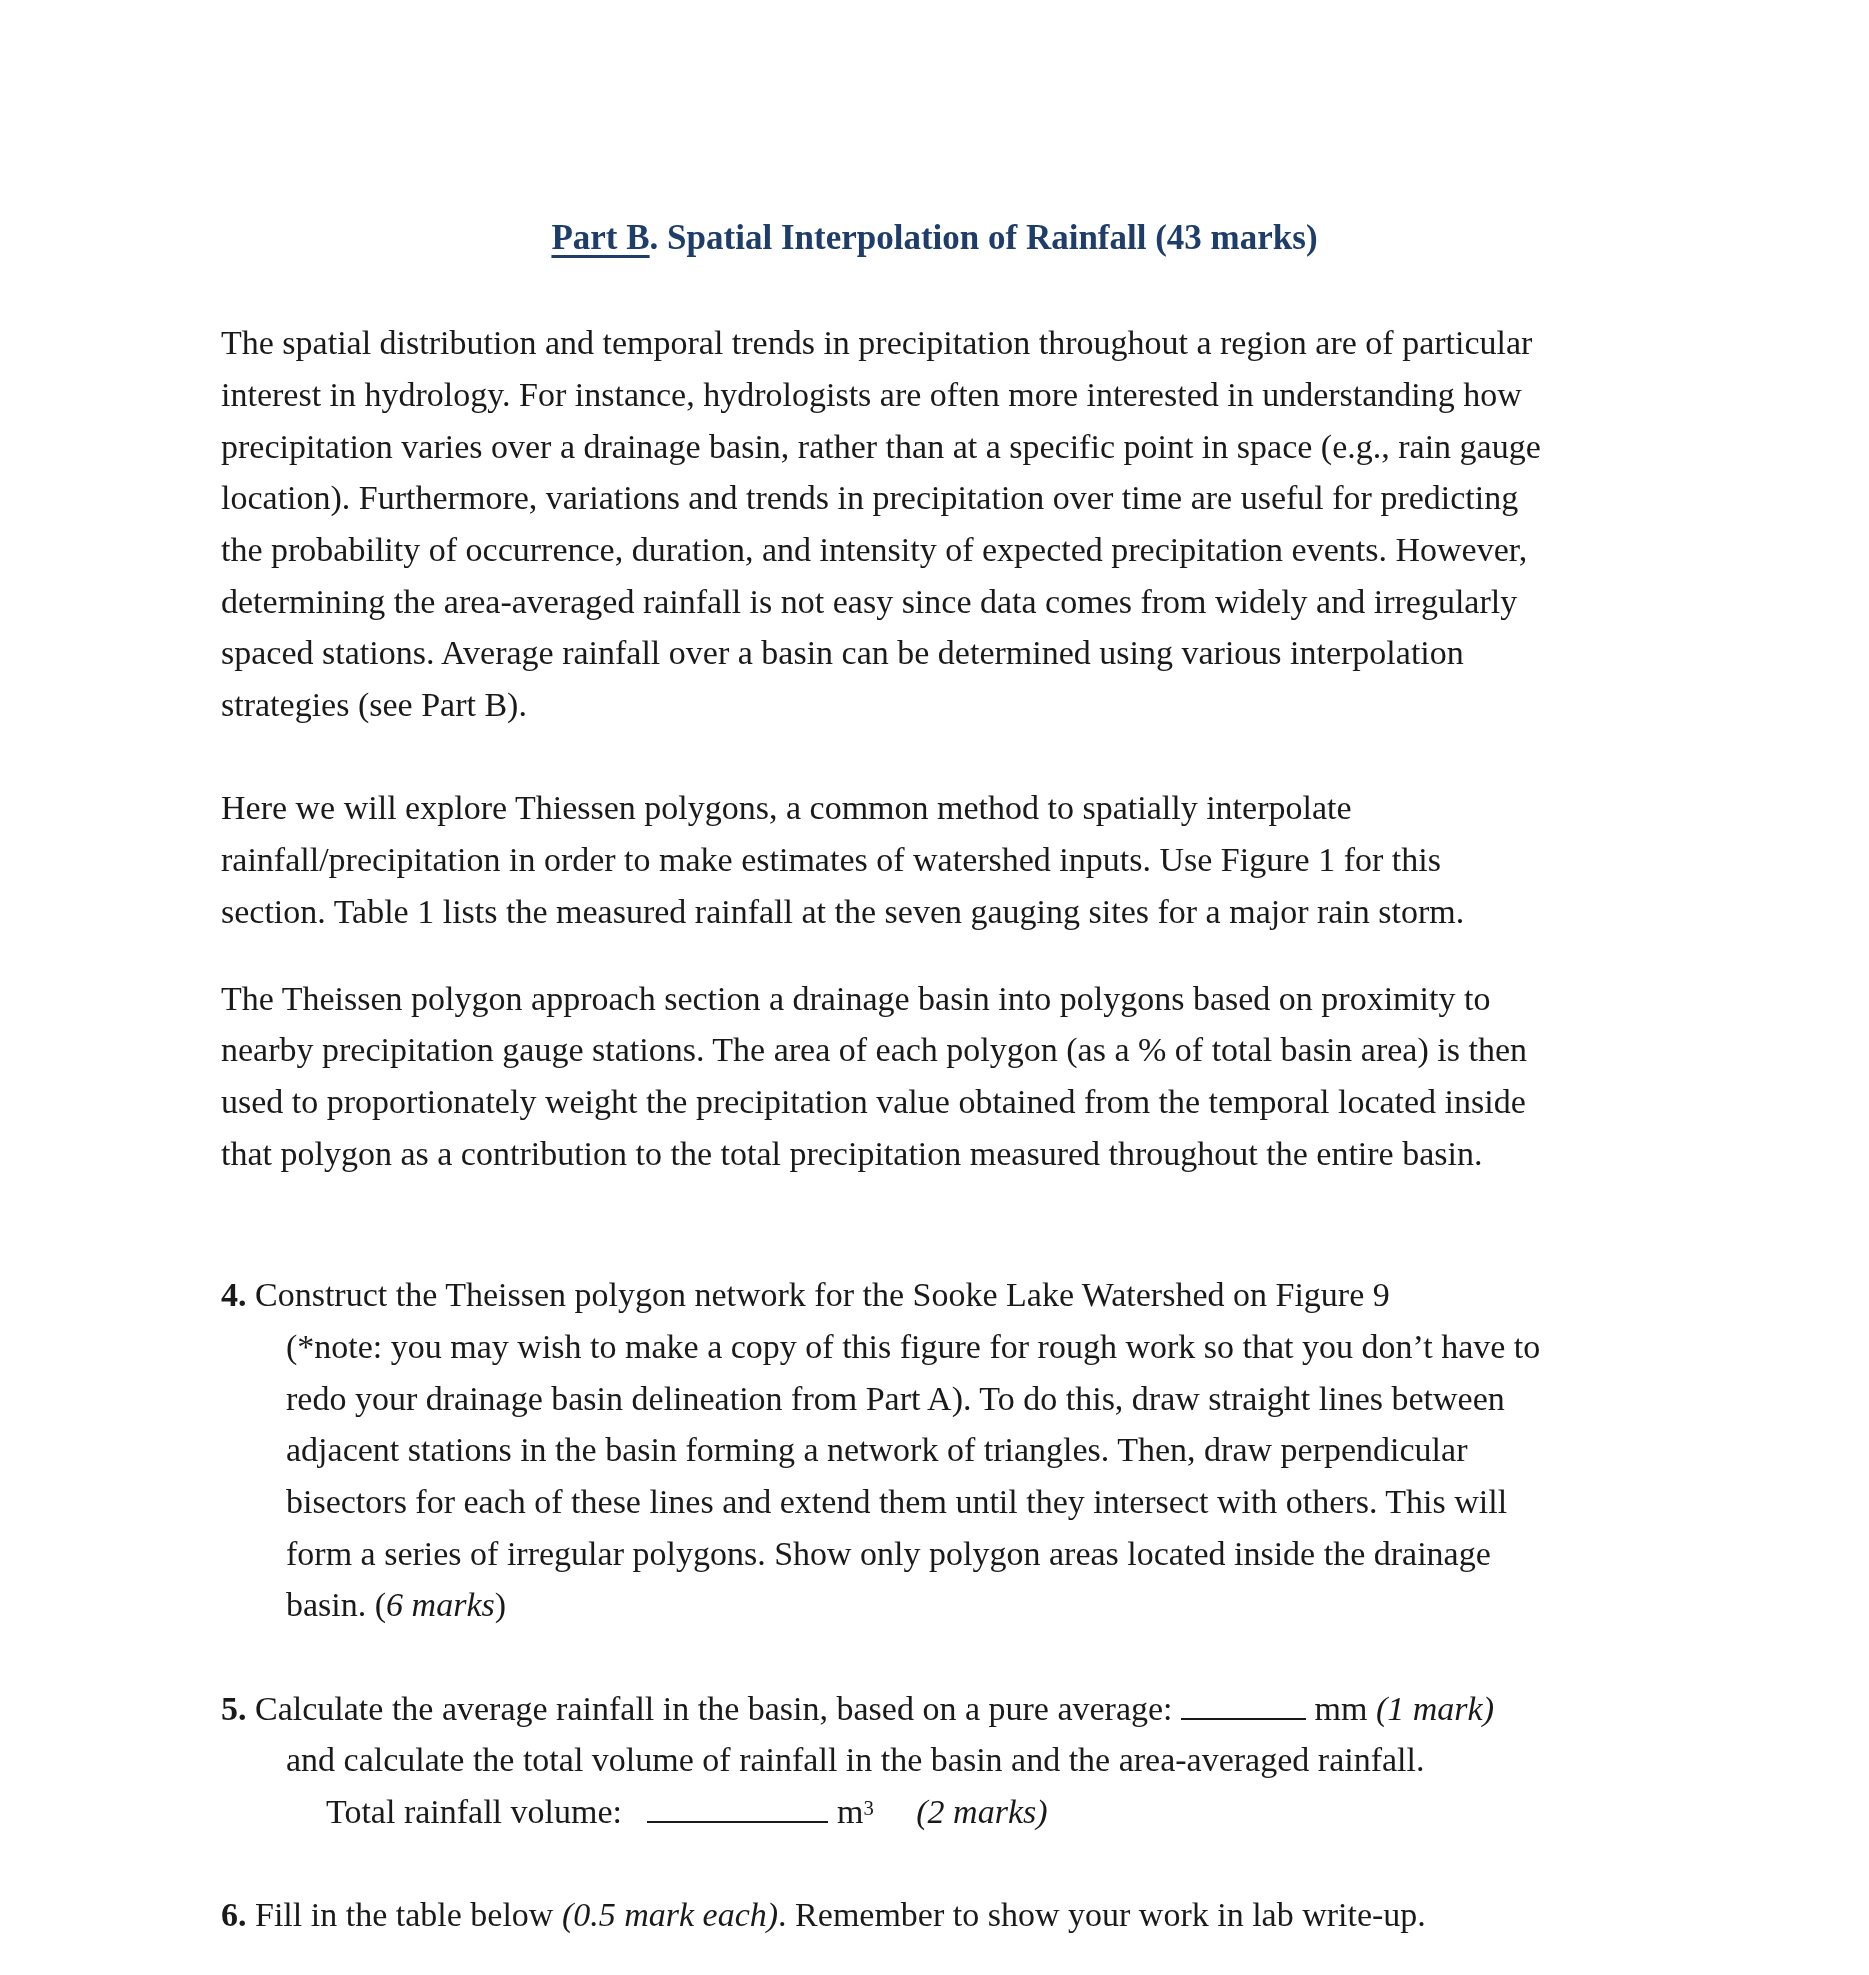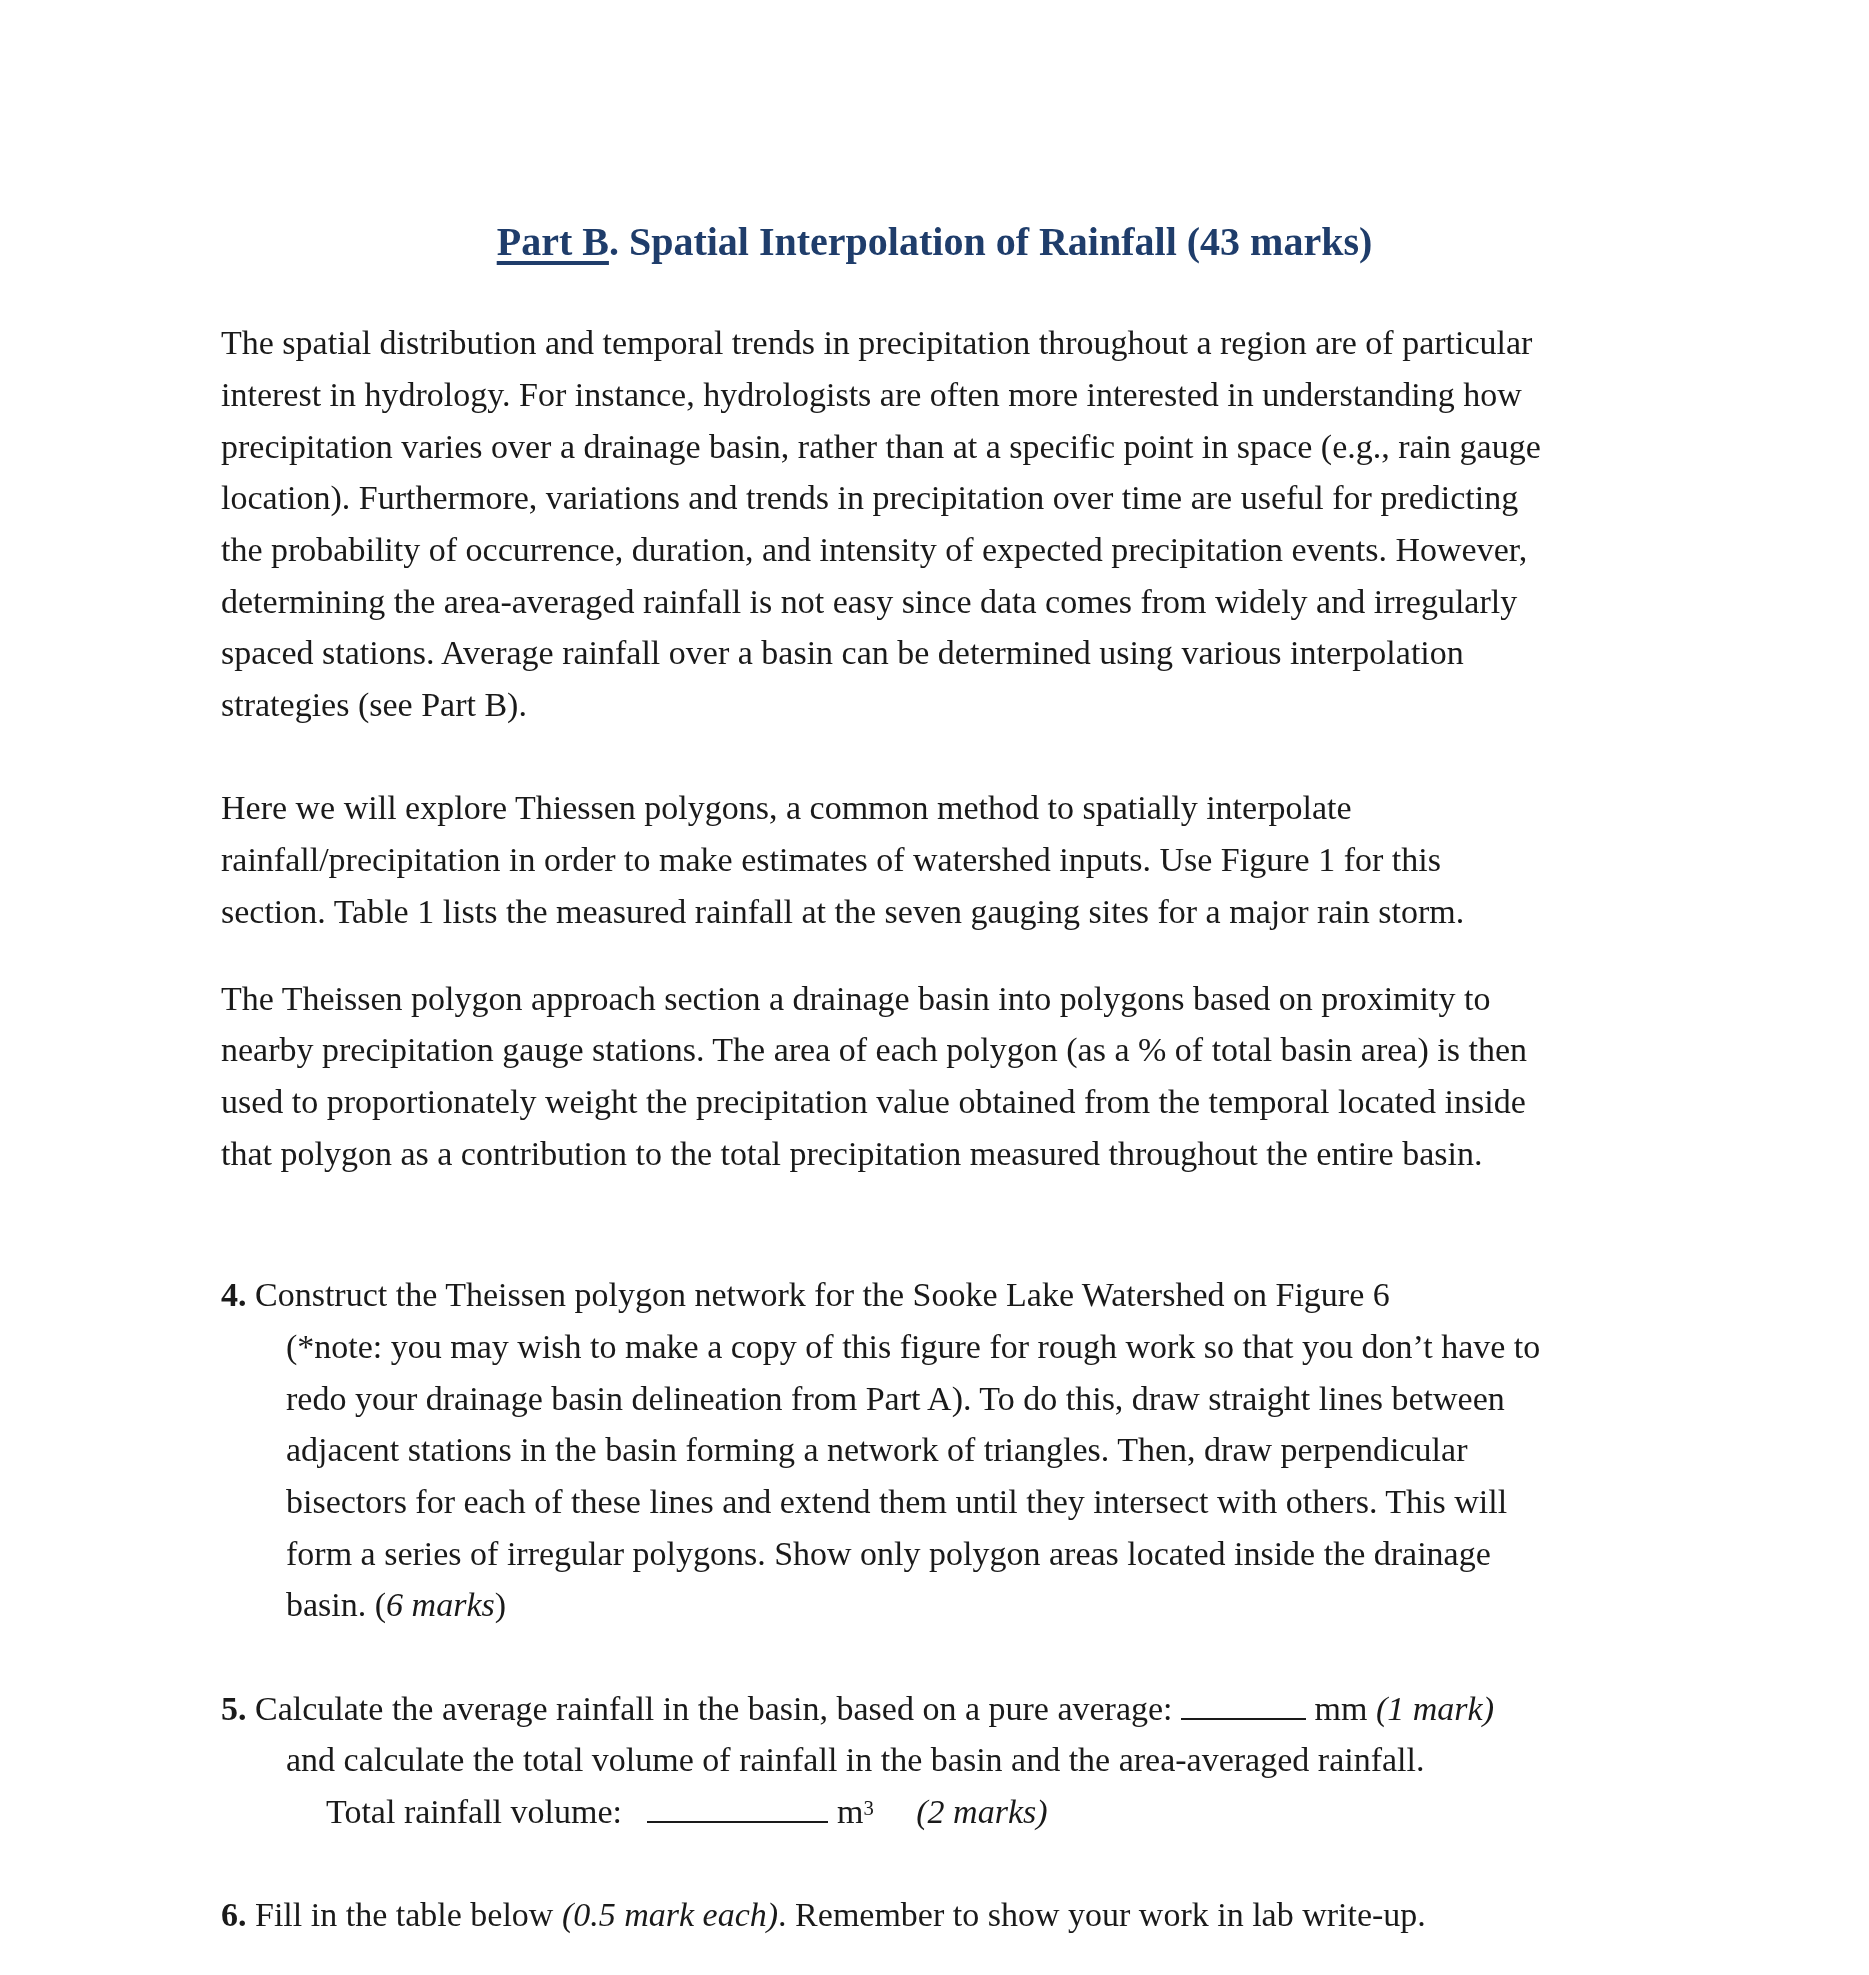--- a/index.html
+++ b/index.html
@@ -1,17 +1,17 @@
 <!DOCTYPE html>
 <html style="font-size:11.8px"><head>
 <meta charset="utf-8">
 <style>
   html,body{margin:0;padding:0;background:#fff;}
   body{width:1869px;height:1975px;position:relative;overflow:hidden;font-family:"Liberation Serif","DejaVu Serif",serif;color:#1a1a1a;}
-  .title{position:absolute;top:218px;left:0;width:1869px;text-align:center;font-size:40px;font-weight:bold;color:#1f3d6b;}
+  .title{position:absolute;top:218px;left:0;width:1869px;text-align:center;font-size:35px;font-weight:bold;color:#1f3d6b;}
   .title .u{text-decoration:underline;text-underline-offset:5.9px;}
   .line{position:absolute;left:221px;font-size:34px;line-height:52px;white-space:nowrap;}
   .ind{left:266px;margin-left:20px;}
   .ind2{left:326px;}
   .blank{display:inline-block;border-bottom:2.2px solid #1a1a1a;vertical-align:baseline;height:29.5px;}
   i{font-style:italic;}
   sup{font-size:20.7px;vertical-align:top;position:relative;top:-4.4px;}
 </style>
 </head>
 <body>
@@ -36,21 +36,21 @@
 </div>
 
 <div>
   <div class="line" style="top:973px">The Theissen polygon approach section a drainage basin into polygons based on proximity to</div>
   <div class="line" style="top:1024px">nearby precipitation gauge stations. The area of each polygon (as a % of total basin area) is then</div>
   <div class="line" style="top:1076px">used to proportionately weight the precipitation value obtained from the temporal located inside</div>
   <div class="line" style="top:1128px">that polygon as a contribution to the total precipitation measured throughout the entire basin.</div>
 </div>
 
 <div>
-  <div class="line" style="top:1269px"><b>4.</b><span> Construct the Theissen polygon network for the Sooke Lake Watershed on Figure 6</span></div>
+  <div class="line" style="top:1269px"><b>4.</b><span> Construct the Theissen polygon network for the Sooke Lake Watershed on Figure 9</span></div>
   <div class="line ind" style="top:1321px">(*note: you may wish to make a copy of this figure for rough work so that you don’t have to</div>
   <div class="line ind" style="top:1373px">redo your drainage basin delineation from Part A). To do this, draw straight lines between</div>
   <div class="line ind" style="top:1424px">adjacent stations in the basin forming a network of triangles. Then, draw perpendicular</div>
   <div class="line ind" style="top:1476px">bisectors for each of these lines and extend them until they intersect with others. This will</div>
   <div class="line ind" style="top:1528px">form a series of irregular polygons. Show only polygon areas located inside the drainage</div>
   <div class="line ind" style="top:1579px"><span>basin. (</span><i>6 marks</i><span>)</span></div>
 </div>
 
 <div>
   <div class="line" style="top:1683px"><b>5.</b><span>  Calculate the average rainfall in the basin, based on a pure average:</span> <span class="blank" style="width:125px"></span><span> mm  </span><i>(1 mark)</i></div>

